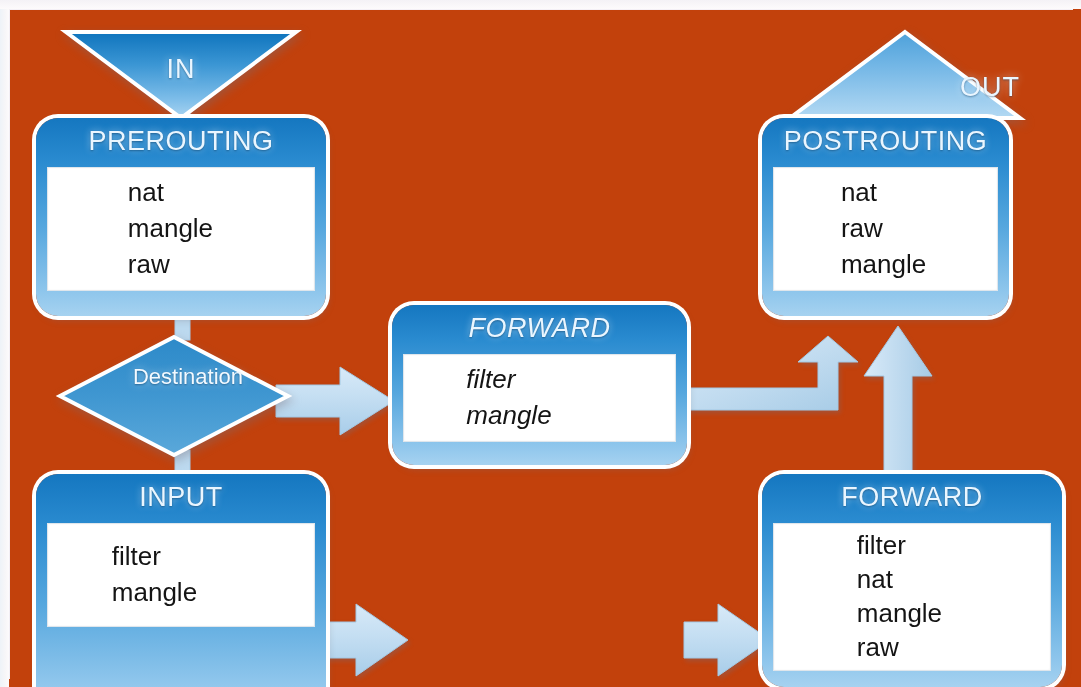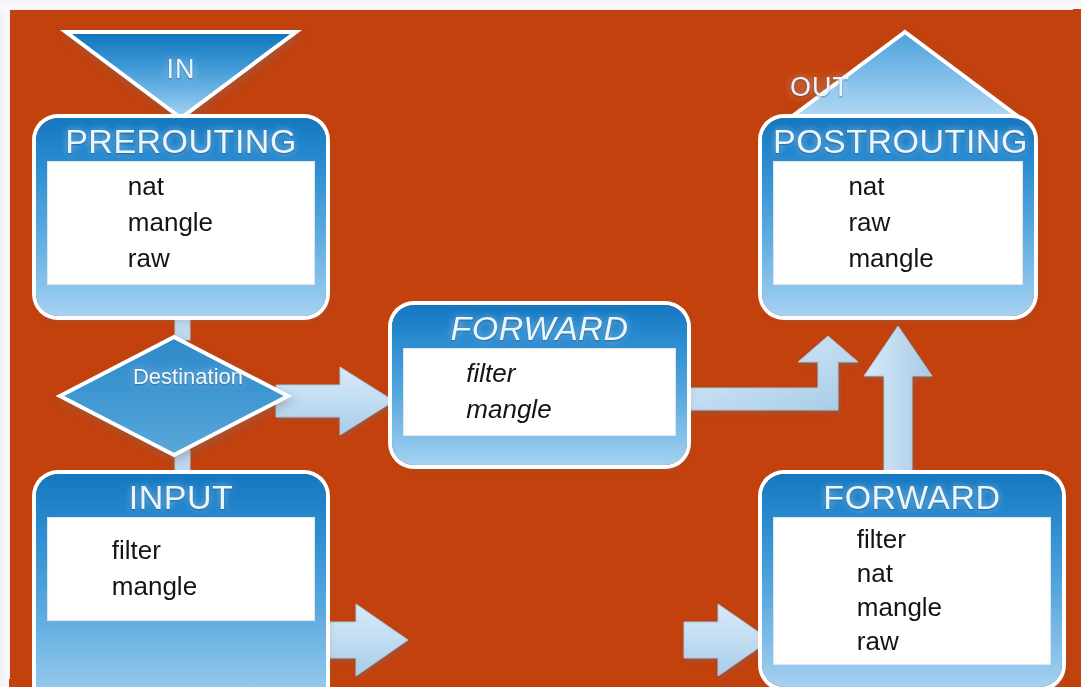--- a/index.html
+++ b/index.html
@@ -21,30 +21,30 @@
     position:absolute;
     border-radius:22px;
     background:linear-gradient(180deg,#1577c0 0%,#2a8bd0 22%,#56a7de 55%,#8fc6ec 88%,#a6d2f0 100%);
     box-shadow:0 0 0 4px #ffffff, 2px 4px 7px rgba(120,110,120,.38);
     box-sizing:border-box;
     padding:6px 11px 12px 11px;
   }
   .node-title{
     text-align:center;
     color:#eaf6ff;
-    font-size:34px;
+    font-size:27px;
     letter-spacing:.5px;
     line-height:34px;
     text-shadow:0 1px 2px rgba(10,60,100,.55), 0 0 7px rgba(230,245,255,.55);
     white-space:nowrap;
   }
   .node-panel{
     background:#ffffff;
     border:1px solid #dfe6ec;
-    margin-top:3px;
+    margin-top:9px;
     padding:6px 0 8px 0;
     box-shadow:inset 0 0 2px rgba(0,0,0,.06);
   }
   .node-panel .tbl{
     color:#141414;
     font-size:26px;
     line-height:36px;
     padding-left:30%;
     white-space:nowrap;
   }
@@ -199,21 +199,21 @@
     <svg width="230" height="90" viewBox="0 0 230 90">
       <defs>
         <linearGradient id="gTriOut" x1="0" y1="0" x2="0" y2="1">
           <stop offset="0%" stop-color="#4da1da"></stop>
           <stop offset="40%" stop-color="#74b7e6"></stop>
           <stop offset="100%" stop-color="#b3d9f3"></stop>
         </linearGradient>
       </defs>
       <polygon points="115,2 230,88 0,88" fill="url(#gTriOut)" stroke="#ffffff" stroke-width="4" style="filter:drop-shadow(2px 4px 5px rgba(120,110,120,.4))"></polygon>
     </svg>
-    <div class="tri-label" style="left:0;top:42px;width:230px;text-align:left;">OUT</div>
+    <div class="tri-label" style="left:0;top:42px;width:230px;text-align:right;">OUT</div>
   </div>
 
   <div class="node" style="left:36px;top:118px;width:290px;height:198px;">
     <div class="node-title">PREROUTING</div>
     <div class="node-panel">
       <div class="tbl">nat</div>
       <div class="tbl">mangle</div>
       <div class="tbl">raw</div>
     </div>
   </div>
@@ -233,21 +233,21 @@
   </div>
 
   <div class="node" style="left:392px;top:305px;width:295px;height:160px;font-style:italic;">
     <div class="node-title">FORWARD</div>
     <div class="node-panel">
       <div class="tbl" style="padding-left:23%;">filter</div>
       <div class="tbl" style="padding-left:23%;">mangle</div>
     </div>
   </div>
 
-  <div class="node" style="left:762px;top:118px;width:272px;height:198px;">
+  <div class="node" style="left:762px;top:118px;width:247px;height:198px;">
     <div class="node-title">POSTROUTING</div>
     <div class="node-panel">
       <div class="tbl">nat</div>
       <div class="tbl">raw</div>
       <div class="tbl">mangle</div>
     </div>
   </div>
 
   <div class="node" style="left:36px;top:474px;width:290px;height:237px;">
     <div class="node-title">INPUT</div>

